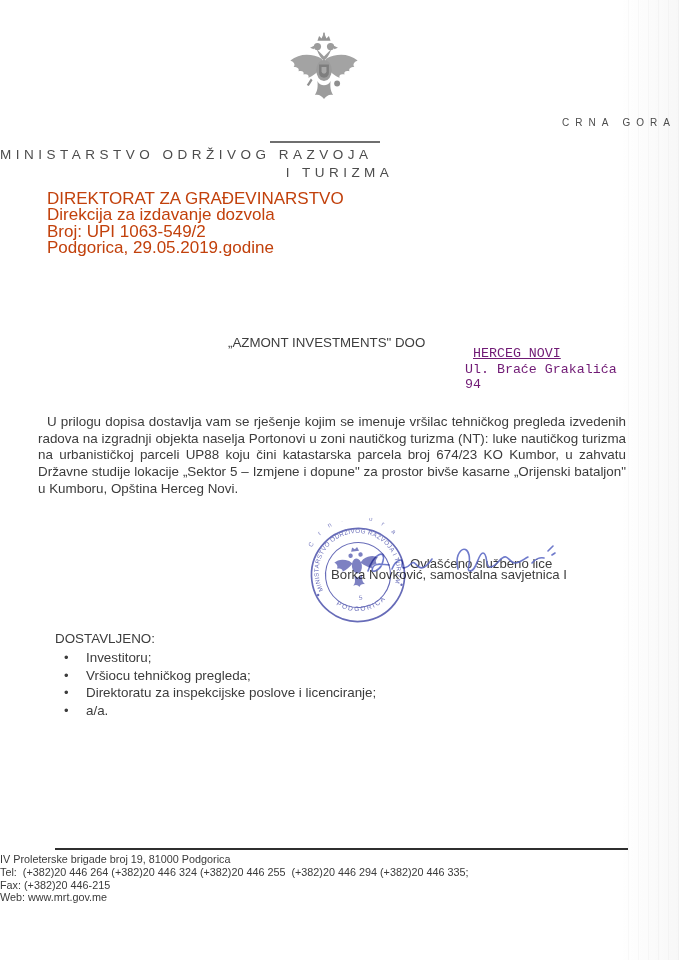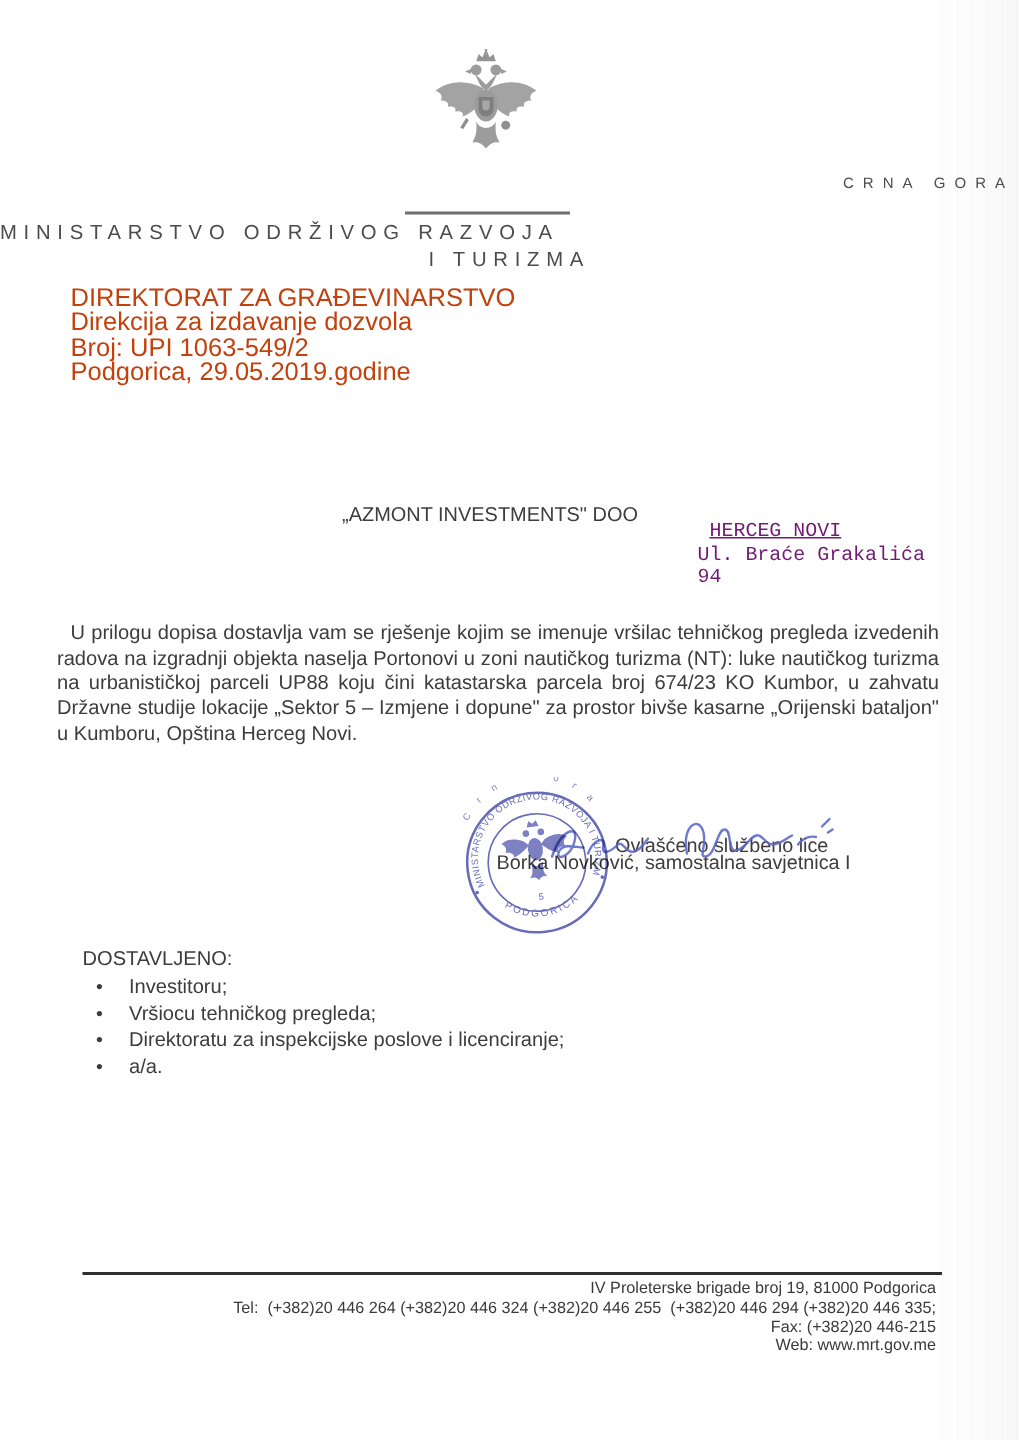--- a/index.html
+++ b/index.html
@@ -39,21 +39,21 @@
   .sig-script{left:362px;top:541px;width:200px;height:46px;}
   .stamp{left:303px;top:520px;width:110px;height:110px;
     transform:rotate(-7deg);mix-blend-mode:multiply;opacity:0.92;}
   
   .dist-title{left:55px;top:631px;font-size:13.4px;color:#3c3c3c;}
   .dist-list{left:64px;top:650px;font-size:13.4px;color:#3c3c3c;}
   .dist-row{display:flex;align-items:baseline;height:17.6px;}
   .dist-bullet{width:22px;font-size:13px;color:#3c3c3c;}
   
   .foot-divider{left:55px;top:848px;width:573px;height:2px;background:#2f2f2f;}
-  .foot-line{left:0;width:579px;text-align:right;font-size:10.8px;color:#3a3a3a;padding-left:45px;}
+  .foot-line{left:0;width:579px;text-align:left;font-size:10.8px;color:#3a3a3a;}
   .fl1{top:853px;} .fl2{top:866px;} .fl3{top:879px;} .fl4{top:891px;}
   .foot-line.fl2{white-space:pre;}
 </style>
 </head>
 <body>
 
 <div class="abs scan-edge"></div>
 
 <div class="abs coat">
   <svg viewBox="0 0 100 100" width="82" height="84">

